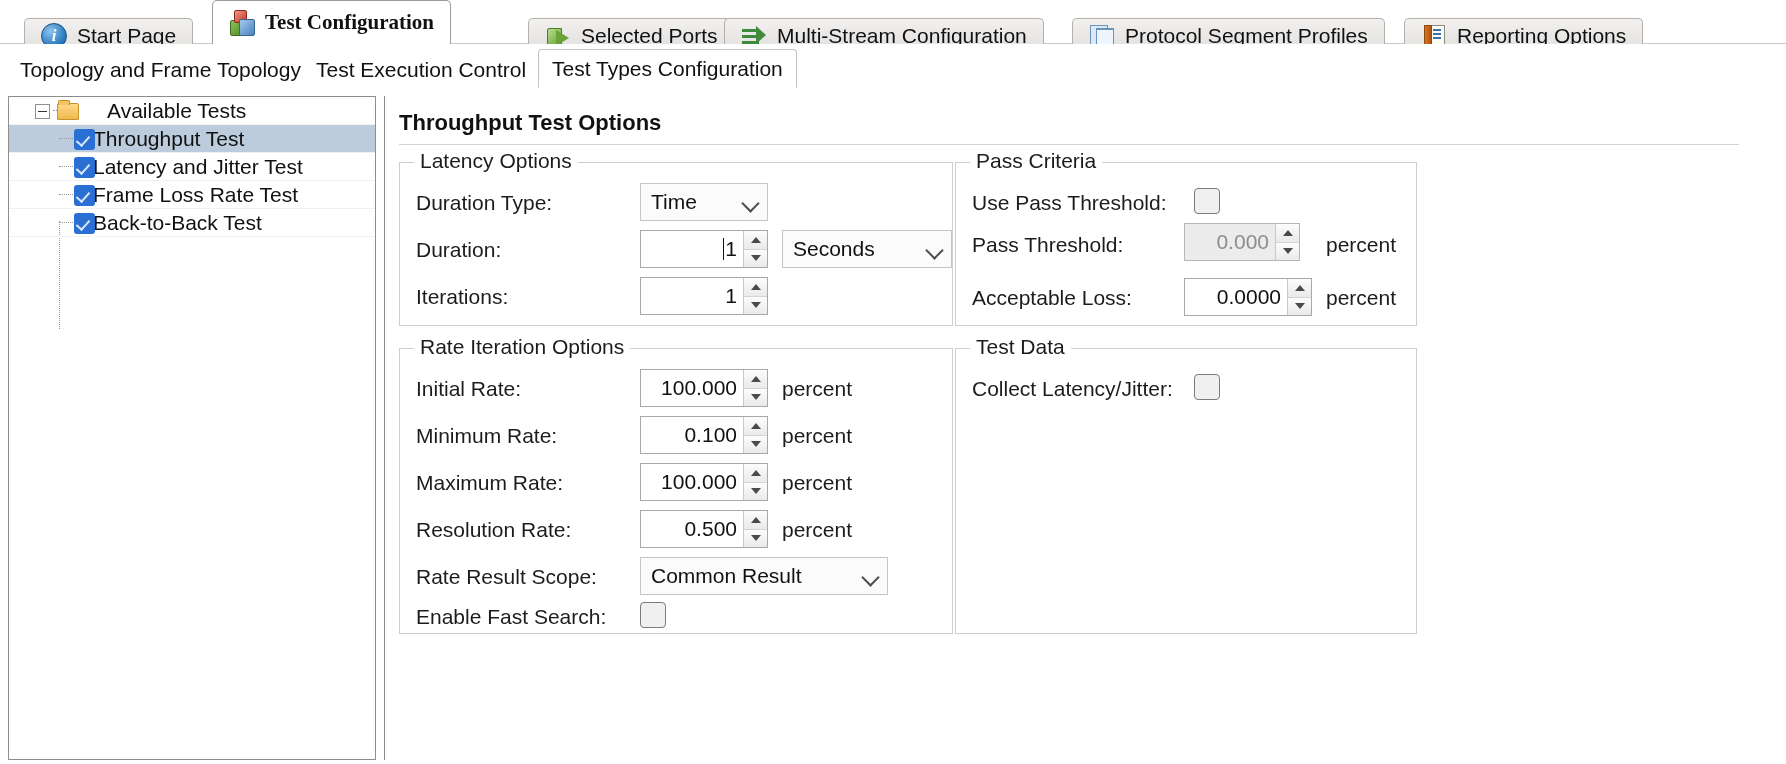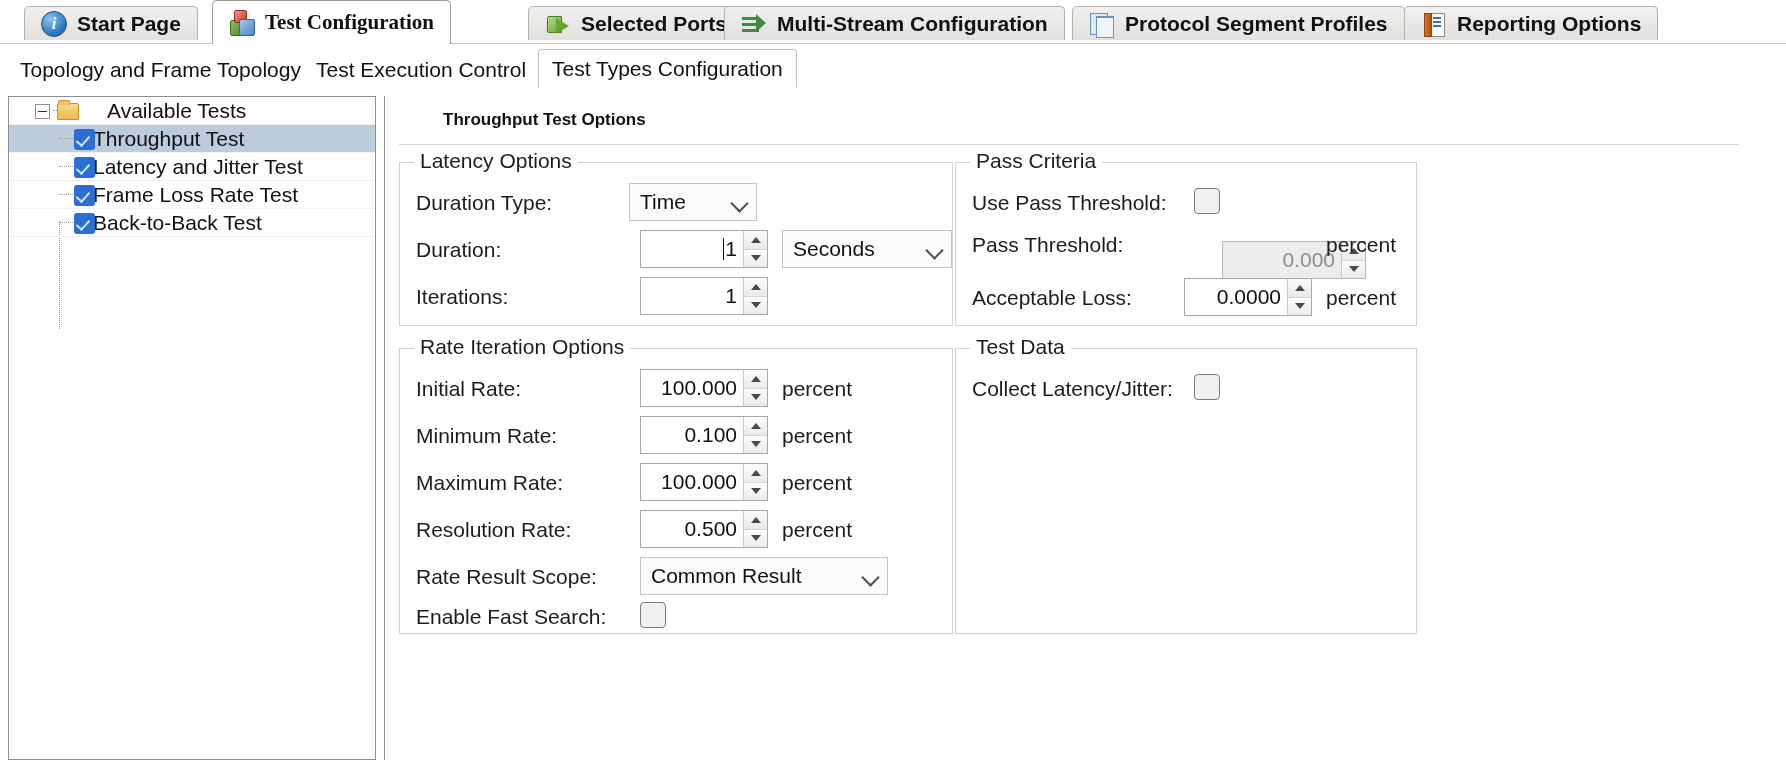--- a/index.html
+++ b/index.html
@@ -22,33 +22,32 @@
     width: 1786px; height: 44px;
     background: #ffffff;
   }
   .tabstrip-baseline {
     position: absolute; left: 0; top: 41px;
     width: 1786px; height: 3px;
     background: #ffffff;
     border-bottom: 1px solid #c8c8c8;
   }
   .otab {
-    position: absolute; top: 6px; height: 34px;
+    position: absolute; top: 18px; height: 34px;
     display: flex; align-items: center;
     gap: 10px;
     padding: 0 16px;
     background: linear-gradient(to bottom, #f2f1f0 0%, #e9e7e5 55%, #e3e1de 100%);
     border: 1px solid #b4b1ac;
     border-bottom: none;
     border-radius: 5px 5px 0 0;
     font-size: 21px;
     color: #111111;
     white-space: nowrap;
     cursor: default;
-    font-weight: bold;
   }
   .otab.active {
     top: 0px; height: 44px;
     background: #ffffff;
     border-color: #9f9c97;
     font-weight: bold;
     z-index: 5;
   }
   .otab .tlabel { line-height: 1; }
 
@@ -238,23 +237,22 @@
 
   
   .contentpane {
     position: absolute; left: 384px; top: 96px;
     width: 1394px; height: 664px;
     background: #ffffff;
     border-left: 1px solid #8d8d8d;
   }
   .page-title {
     position: absolute; left: 14px; top: 14px;
-    font-size: 17px; font-weight: bold; color: #111111;
-    white-space: nowrap;
-    margin-left: 44px;
+    font-size: 22px; font-weight: bold; color: #111111;
+    white-space: nowrap;
   }
   .title-rule {
     position: absolute; left: 14px; top: 48px;
     width: 1340px; height: 1px; background: #d2d2d2;
   }
 
   
   .group {
     position: absolute;
     border: 1px solid #cfcfcf;
@@ -456,21 +454,21 @@
 
   <div class="contentpane">
 
     <div class="page-title">Throughput Test Options</div>
     <div class="title-rule"></div>
 
     <div class="group" id="grp-common">
       <div class="group-title">Latency Options</div>
 
       <div class="fieldlabel" style="left:16px; top:28px;">Duration Type:</div>
-      <div class="combo" style="left:229px; top:20px; width:128px;">
+      <div class="combo" style="left:240px; top:20px; width:128px;">
         <span class="cval">Time</span>
         <span class="chev"></span>
       </div>
 
       <div class="fieldlabel" style="left:16px; top:75px;">Duration:</div>
       <div class="spin" style="left:240px; top:67px; width:128px;">
         <span class="sval">
           <span class="caret"></span>
             <span>1</span>
         </span>
@@ -547,21 +545,21 @@
       <div class="cbox" style="left:240px; top:253px;"></div>
     </div>
 
     <div class="group" id="grp-pass">
       <div class="group-title">Pass Criteria</div>
 
       <div class="fieldlabel" style="left:16px; top:28px;">Use Pass Threshold:</div>
       <div class="cbox" style="left:238px; top:25px;"></div>
 
       <div class="fieldlabel" style="left:16px; top:70px;">Pass Threshold:</div>
-      <div class="spin disabled" style="left:228px; top:78px; width:144px;margin-left:38px;">
+      <div class="spin disabled" style="left:228px; top:60px; width:116px;">
         <span class="sval">0.000</span>
         <span class="spinbtns">
           <span class="spinbtn up"></span>
           <span class="spinbtn down"></span>
         </span>
       </div>
       <div class="unit" style="left:370px; top:70px;">percent</div>
 
       <div class="fieldlabel" style="left:16px; top:123px;">Acceptable Loss:</div>
       <div class="spin" style="left:228px; top:115px; width:128px;">

